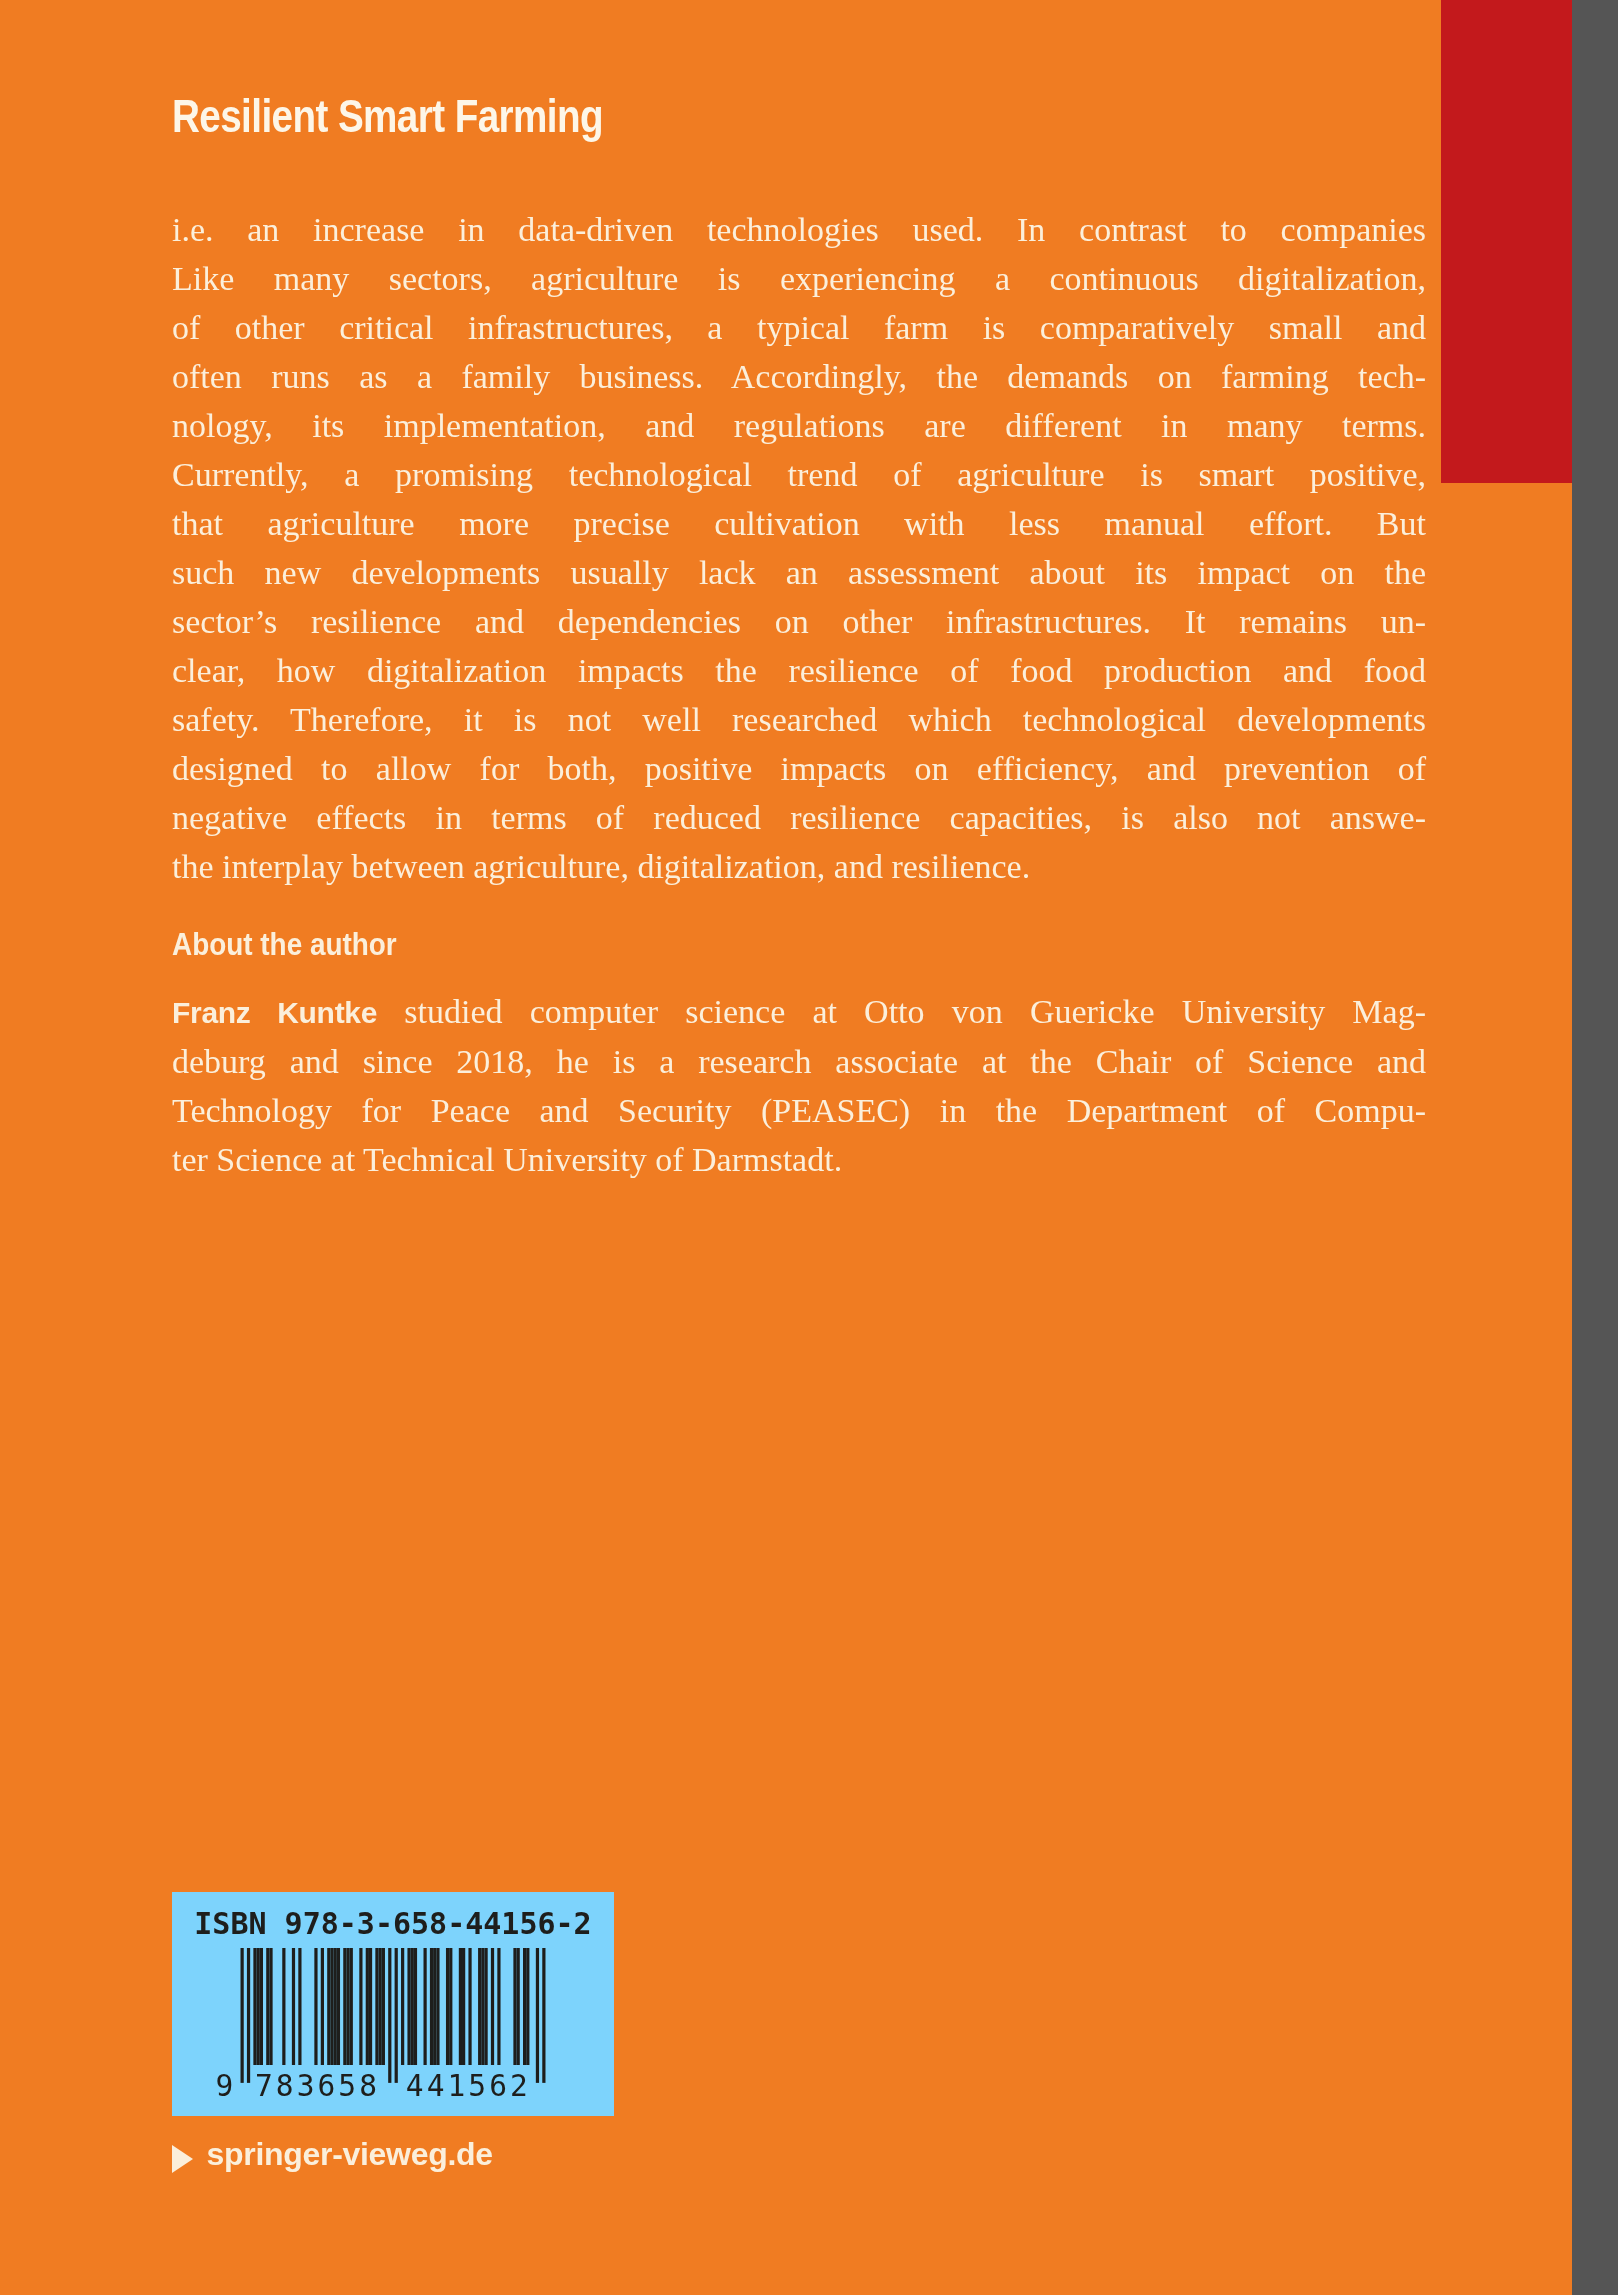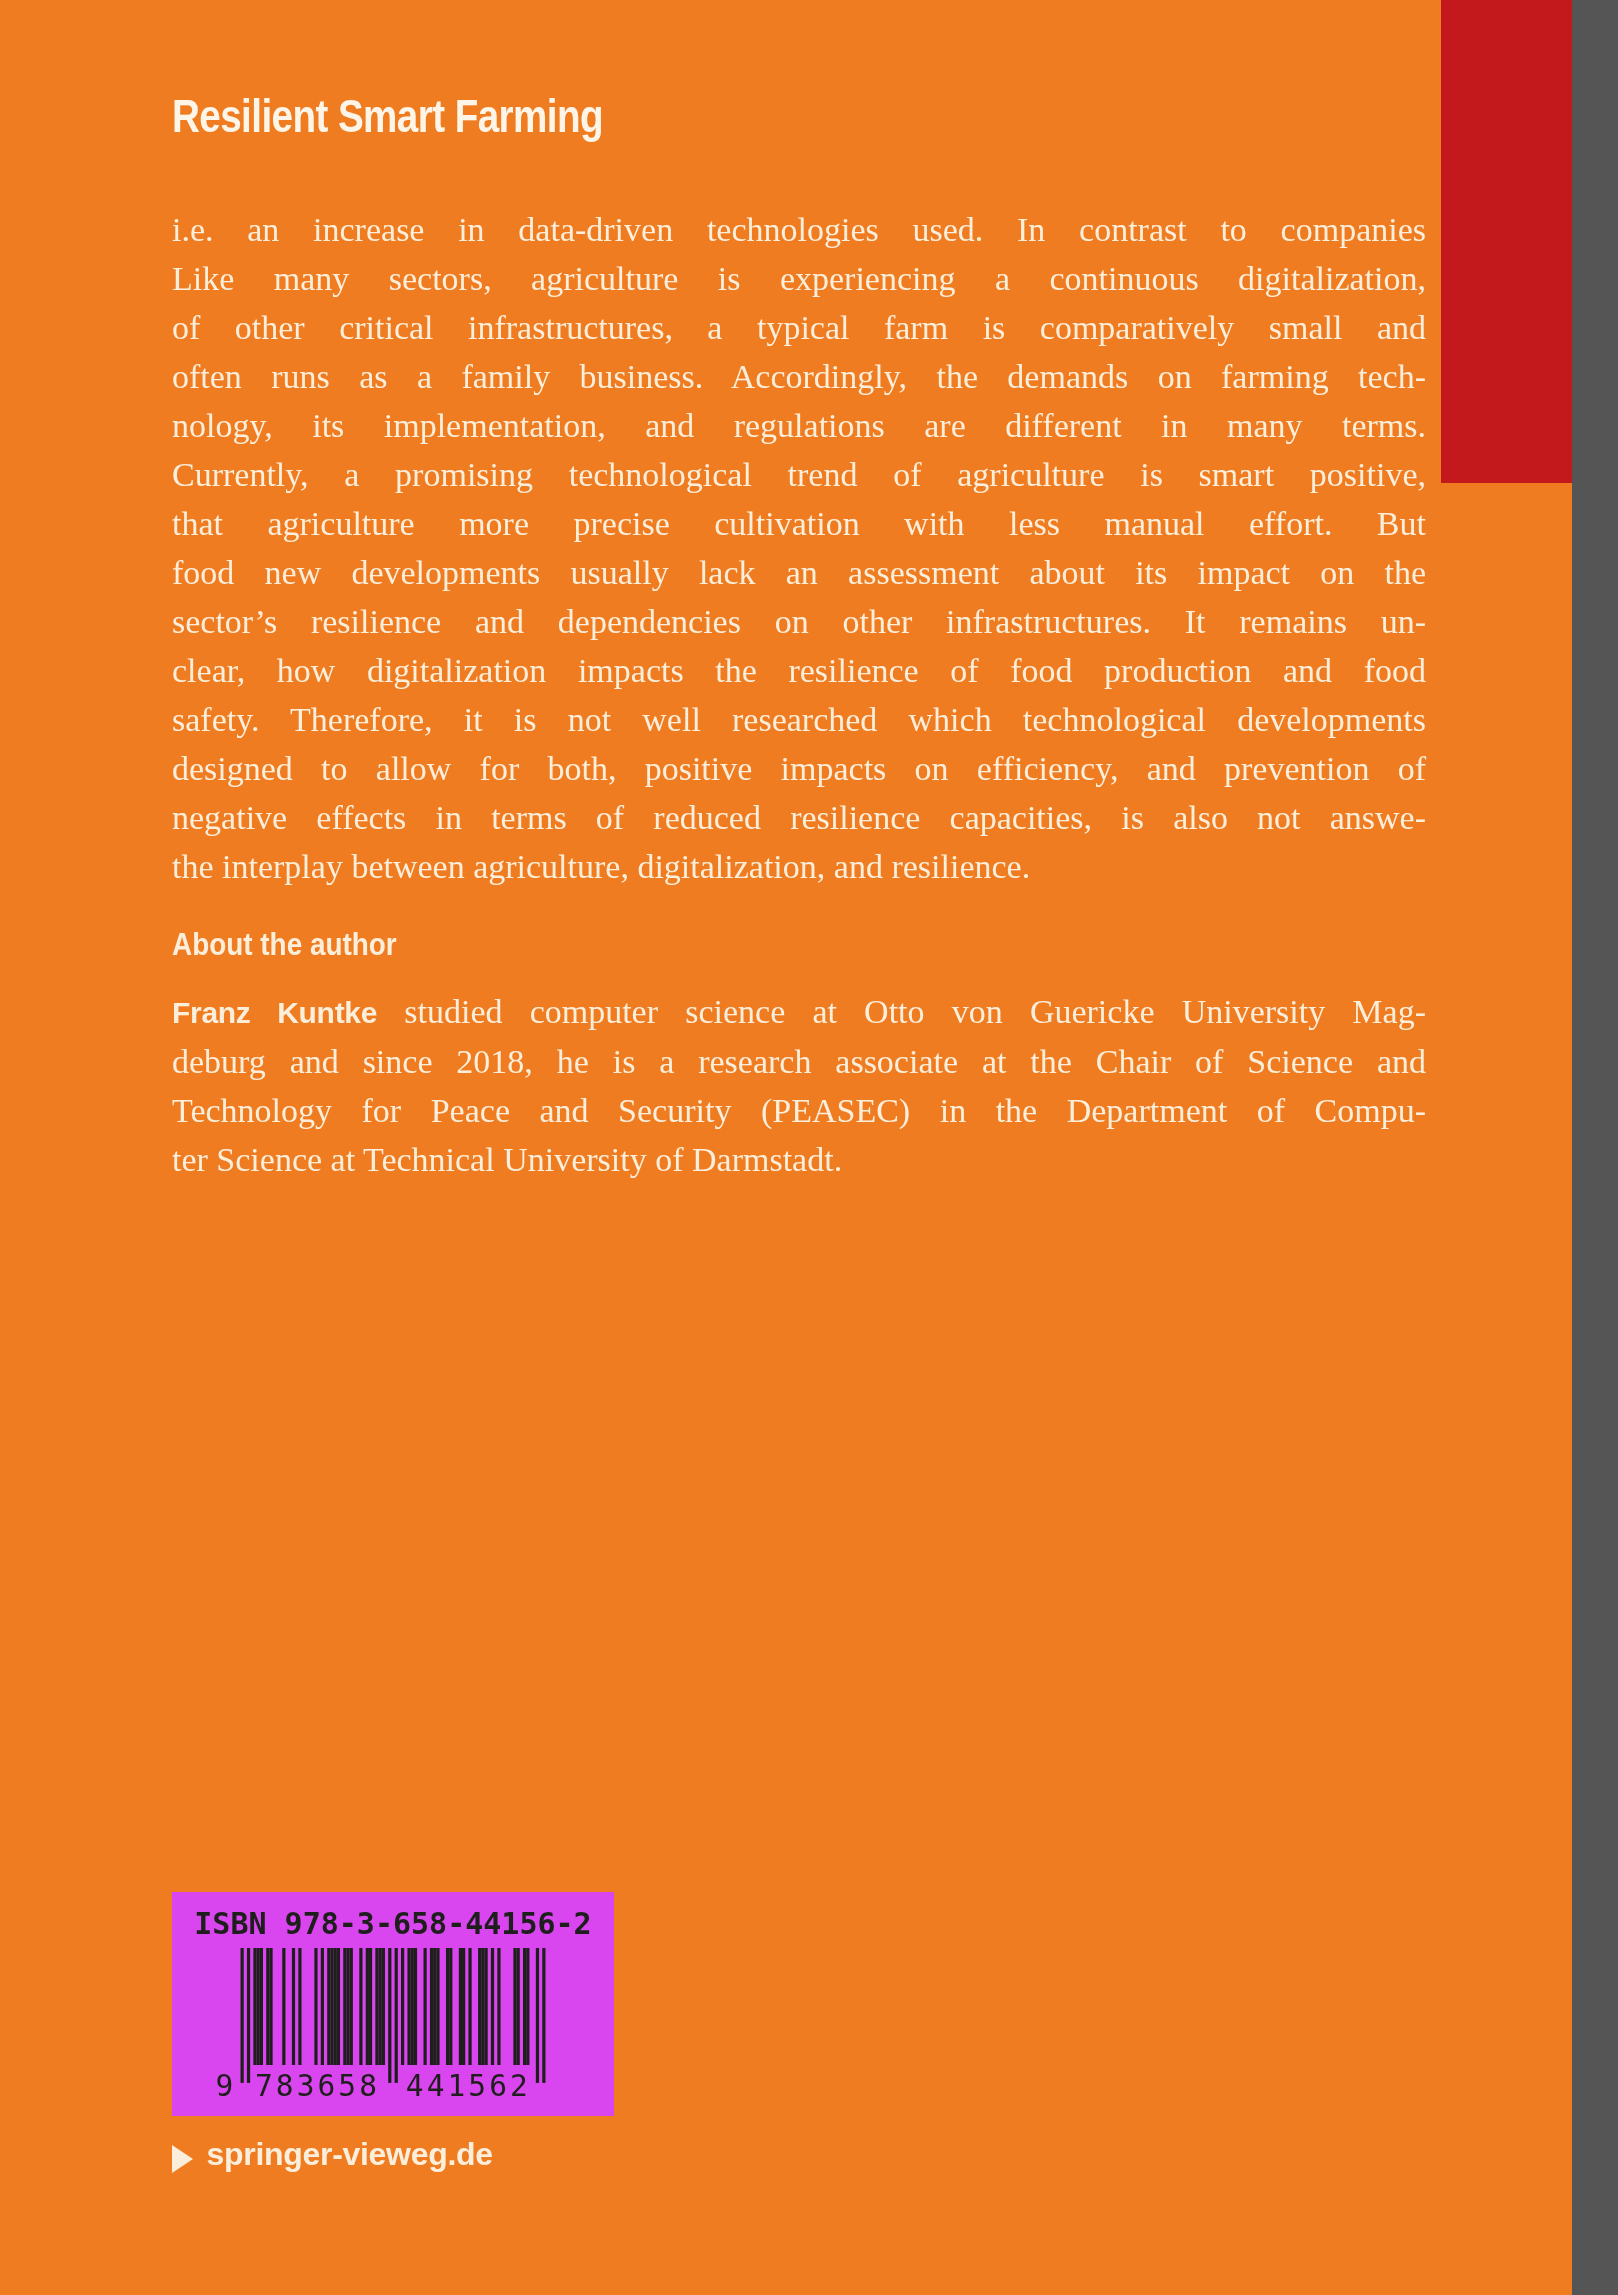--- a/index.html
+++ b/index.html
@@ -55,21 +55,21 @@
   .about-text{margin-top:23px;}
   .author-name{
     font-family:"Liberation Sans", sans-serif;
     font-weight:bold;
     font-size:30px;
     letter-spacing:-0.3px;
   }
   .isbn-box{
     position:absolute;left:172px;top:1892px;
     width:442px;height:224px;
-    background:#d946ef;
+    background:#7dd3fc;
     display:flex;flex-direction:column;align-items:center;
     box-sizing:border-box;
     padding-top:13.5px;
   }
   .isbn-label{
     font-family:"DejaVu Sans Mono", monospace;
     font-weight:bold;
     font-size:30px;
     line-height:36px;
     color:#1E1E1C;
@@ -116,21 +116,21 @@
     </div>
 
     <div class="synopsis">
         <div class="jline">i.e. an increase in data-driven technologies used. In contrast to companies</div>
         <div class="jline">Like many sectors, agriculture is experiencing a continuous digitalization,</div>
         <div class="jline">of other critical infrastructures, a typical farm is comparatively small and</div>
         <div class="jline">often runs as a family business. Accordingly, the demands on farming tech-</div>
         <div class="jline">nology, its implementation, and regulations are different in many terms.</div>
         <div class="jline">Currently, a promising technological trend of agriculture is smart positive,</div>
         <div class="jline">that agriculture more precise cultivation with less manual effort. But</div>
-        <div class="jline">food new developments usually lack an assessment about its impact on the</div>
+        <div class="jline">such new developments usually lack an assessment about its impact on the</div>
         <div class="jline">sector’s resilience and dependencies on other infrastructures. It remains un-</div>
         <div class="jline">clear, how digitalization impacts the resilience of food production and food</div>
         <div class="jline">safety. Therefore, it is not well researched which technological developments</div>
         <div class="jline">designed to allow for both, positive impacts on efficiency, and prevention of</div>
         <div class="jline">negative effects in terms of reduced resilience capacities, is also not answe-</div>
         <div class="jline last">the interplay between agriculture, digitalization, and resilience.</div>
       </div>
 
     <div>
       <span class="about-heading">About the author</span>

